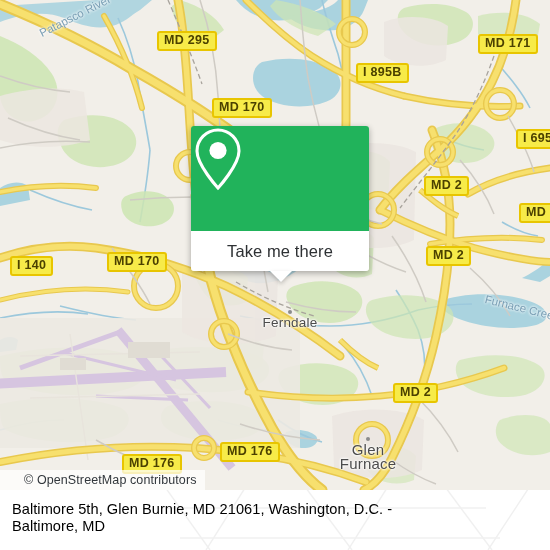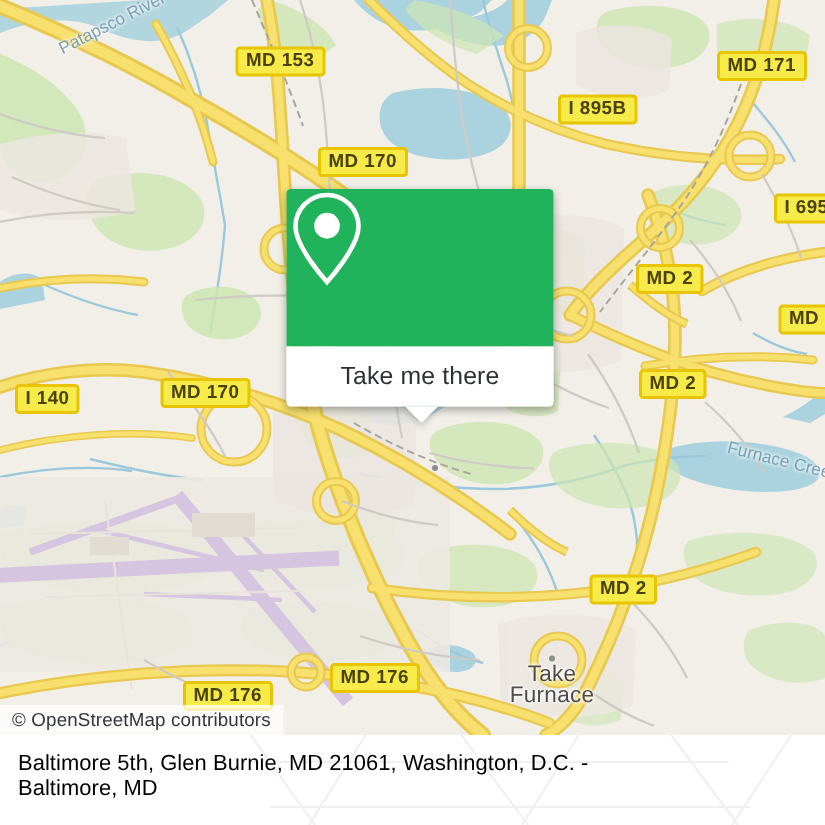--- a/index.html
+++ b/index.html
@@ -8,21 +8,21 @@
 
   #app { position:relative; width:550px; height:550px; overflow:hidden; background:#fff; }
 
   
   #map { position:absolute; left:0; top:0; width:550px; height:490px;
          background:#f2efe9; overflow:hidden; }
   #map svg { position:absolute; left:0; top:0; }
 
   .osm-attrib {
     position:absolute; left:0; bottom:0; height:20px;
-    padding:2px 8px 2px 8px;
+    padding:2px 8px 2px 24px;
     background:rgba(255,255,255,0.72);
     font-size:12.5px; color:#32373c; letter-spacing:.1px;
     line-height:16px; white-space:nowrap;
   }
 
   
   .shield { position:absolute; background:#f7eb49; border:2px solid #e8c500;
     border-radius:3px; color:#4b4100; font-size:12.5px; font-weight:bold;
     padding:1px 5px 2px 5px; line-height:13px; white-space:nowrap;
     letter-spacing:.3px; }
@@ -254,42 +254,43 @@
 
         <g stroke="#a8a39c" fill="none" stroke-width="1.3" stroke-dasharray="5 3">
           <path d="M494,56 C484,84 472,110 456,134 C438,160 418,184 400,208"></path>
           <path d="M168,0 C180,28 192,56 202,84"></path>
           <path d="M236,282 C260,296 286,308 314,316"></path>
         </g>
       </g>
     </svg>
 
     <div id="shields">
-        <div class="shield" style="left: 157px; top: 31px;">MD 153</div>
+        <div class="shield" style="left: 157px; top: 31px;">MD 295</div>
         <div class="shield" style="left: 466px; top: 34px; margin-left: 12px;">MD 171</div>
-        <div class="shield" style="left: 372px; top: 63px;">I 895B</div>
+        <div class="shield" style="left: 356px; top: 63px;">I 895B</div>
         <div class="shield" style="left: 212px; top: 98px;">MD 170</div>
         <div class="shield" style="left: 516px; top: 129px;">I 695</div>
         <div class="shield" style="left: 424px; top: 176px;">MD 2</div>
         <div class="shield" style="left: 519px; top: 203px;">MD 710</div>
         <div class="shield" style="left: 107px; top: 252px;">MD 170</div>
         <div class="shield" style="left: 10px; top: 256px;">I 140</div>
         <div class="shield" style="left: 426px; top: 246px;">MD 2</div>
         <div class="shield" style="left: 393px; top: 383px;">MD 2</div>
         <div class="shield" style="left: 220px; top: 442px;">MD 176</div>
         <div class="shield" style="left: 122px; top: 454px;">MD 176</div>
       </div>
 
     <div id="places">
         <div class="place" style="left: 245px; top: 310px; width: 90px;">
           <span class="dot"></span>
+          <div>Ferndale</div>
         </div>
         <div class="place big" style="left: 323px; top: 437px; width: 90px;">
           <span class="dot"></span>
-          <div>Take</div>
+          <div>Glen</div>
           <div>Furnace</div>
         </div>
       </div>
 
     <div id="waterlabels">
         <div class="waterlabel" style="left: 36px; top: 10px; transform: rotate(-27deg);">Patapsco River</div>
         <div class="waterlabel" style="left: 484px; top: 302px; transform: rotate(14deg);">Furnace Creek</div>
       </div>
 
     <div id="callout">

